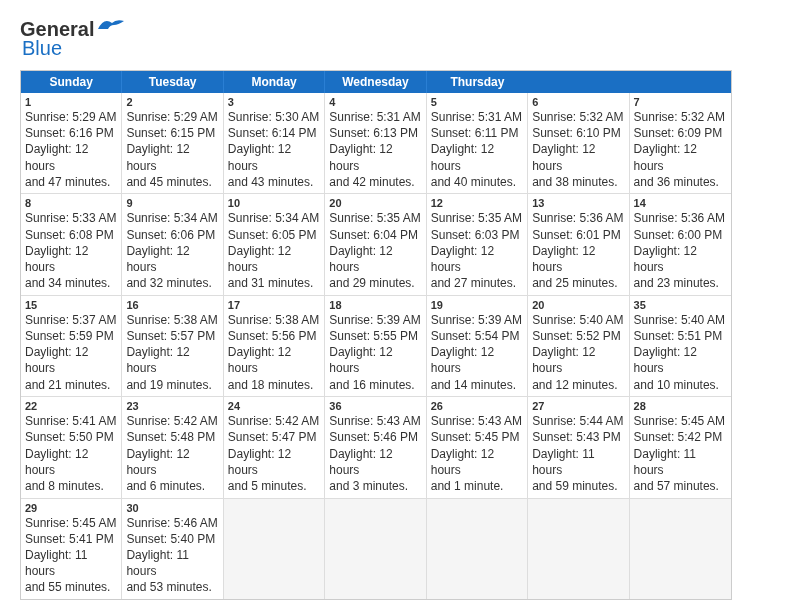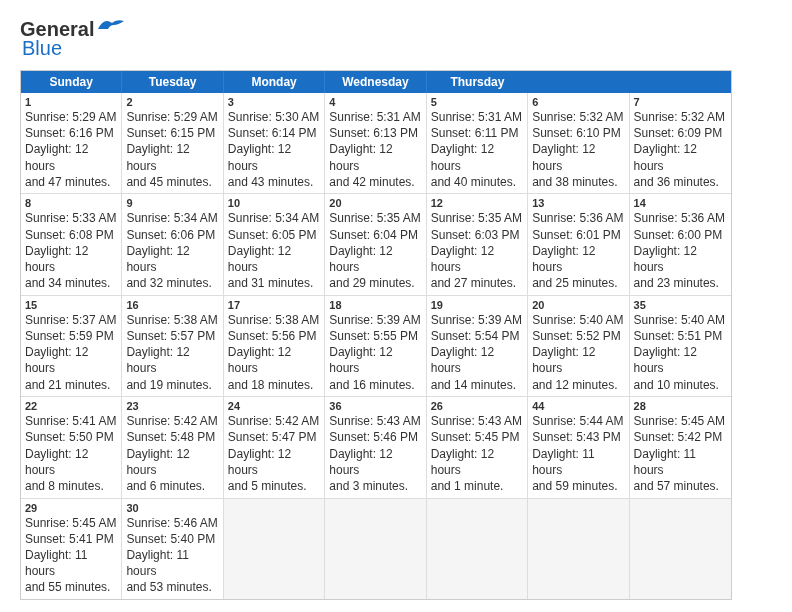--- a/index.html
+++ b/index.html
@@ -229,21 +229,21 @@
           </div>
           <div class="cal-cell">
             <span class="day-num">36</span>
             <div class="cell-text">Sunrise: 5:43 AM<br>Sunset: 5:46 PM<br>Daylight: 12 hours<br>and 3 minutes.</div>
           </div>
           <div class="cal-cell">
             <span class="day-num">26</span>
             <div class="cell-text">Sunrise: 5:43 AM<br>Sunset: 5:45 PM<br>Daylight: 12 hours<br>and 1 minute.</div>
           </div>
           <div class="cal-cell">
-            <span class="day-num">44</span>
+            <span class="day-num">27</span>
             <div class="cell-text">Sunrise: 5:44 AM<br>Sunset: 5:43 PM<br>Daylight: 11 hours<br>and 59 minutes.</div>
           </div>
           <div class="cal-cell">
             <span class="day-num">28</span>
             <div class="cell-text">Sunrise: 5:45 AM<br>Sunset: 5:42 PM<br>Daylight: 11 hours<br>and 57 minutes.</div>
           </div>
         </div>
         <div class="cal-row">
           <div class="cal-cell">
             <span class="day-num">29</span>

